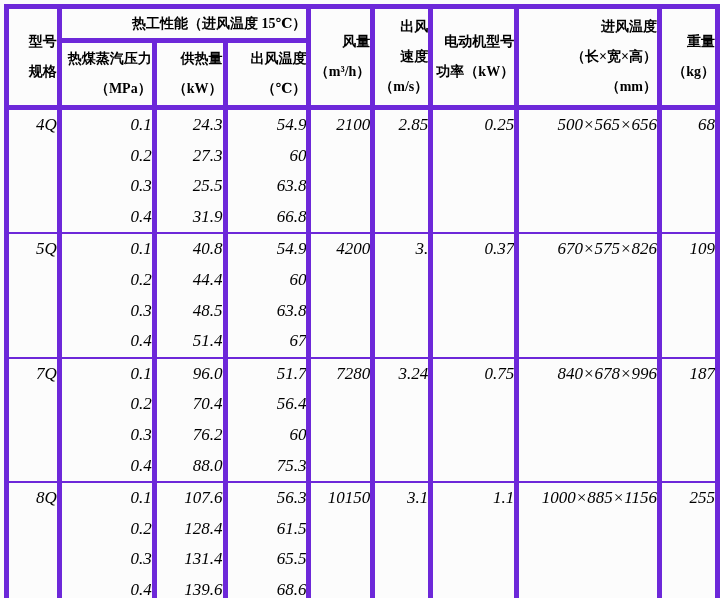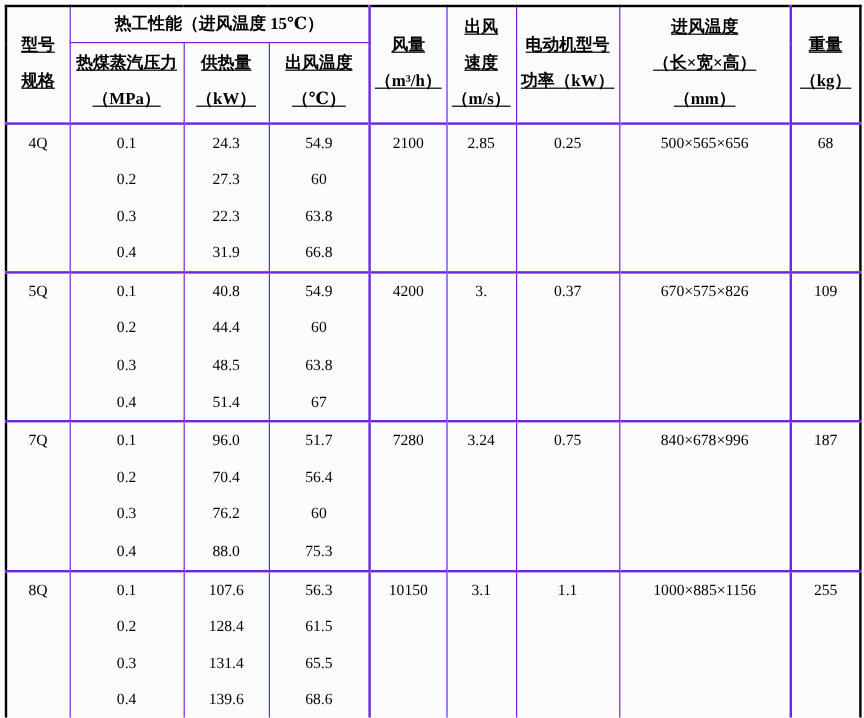--- a/index.html
+++ b/index.html
@@ -1,28 +1,28 @@
 <!DOCTYPE html>
 <html><head>
 <meta charset="utf-8">
 <style>
   html,body{margin:0;padding:0;background:#fcfcfc;}
   body{width:720px;height:598px;overflow:hidden;
        font-family:"Liberation Serif","DejaVu Serif",serif;color:#000;}
   table{border-collapse:collapse;table-layout:fixed;
         margin:4px 0 0 4px;border:2px solid #000;}
-  th,td{border:1px solid #6d28d9;text-align:center;padding:0;overflow:hidden;}
+  th,td{border:5px solid #6d28d9;text-align:right;padding:0;overflow:hidden;}
   
   thead th{font-weight:bold;font-size:14px;vertical-align:middle;}
   tr.h1{height:29px;}
   tr.h2{height:67px;}
-  thead .hline{line-height:30px;height:30px;text-decoration:underline;}
+  thead .hline{line-height:30px;height:30px;}
   thead th.one-line{line-height:29px;}
   
-  tbody td{vertical-align:top;font-size:13px;border-top-width:2px;border-bottom-width:2px;}
+  tbody td{vertical-align:top;font-size:17px;border-top-width:2px;border-bottom-width:2px;font-style:italic;}
   tbody tr.blk-a{height:122px;}
   tbody tr.blk-b{height:123px;}
   tbody tr.blk-c{height:125px;}
   td .val{padding-top:7px;line-height:15px;}
   td.stack-cell .line{height:30.6px;line-height:15px;padding-top:7px;box-sizing:border-box;}
   
   .thick-left{border-left-width:2px !important;}
 </style>
 </head>
 <body>
@@ -91,21 +91,21 @@
         </td>
       <td class="stack-cell">
         <div class="line">0.1</div>
         <div class="line">0.2</div>
         <div class="line">0.3</div>
         <div class="line">0.4</div>
       </td>
       <td class="stack-cell">
         <div class="line">24.3</div>
         <div class="line">27.3</div>
-        <div class="line">22.3</div>
+        <div class="line">25.5</div>
         <div class="line">31.9</div>
       </td>
       <td class="stack-cell">
         <div class="line">54.9</div>
         <div class="line">60</div>
         <div class="line">63.8</div>
         <div class="line">66.8</div>
       </td>
       <td class="thick-left">
           <div class="val">2100</div>

